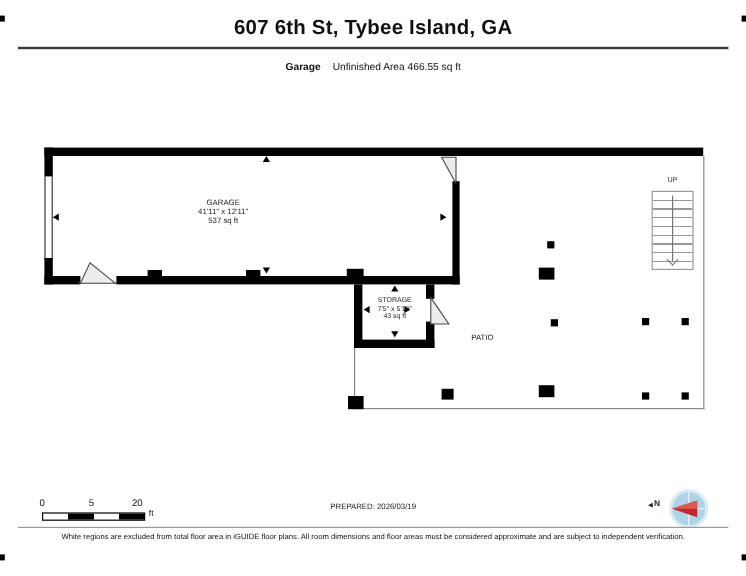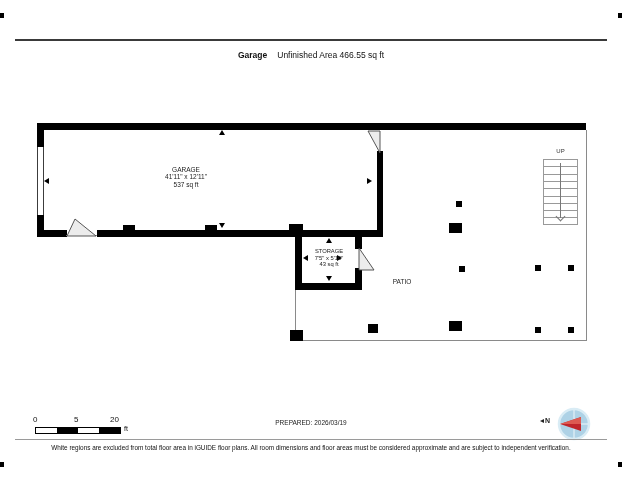--- a/index.html
+++ b/index.html
@@ -51,20 +51,21 @@
 </head>
 <body>
 
 <div id="screen">
 
   <div class="edge-mark" style="left:0;top:13px;width:4px;height:5px;"></div>
   <div class="edge-mark" style="left:618px;top:13px;width:4px;height:5px;"></div>
   <div class="edge-mark" style="left:0;top:462px;width:4px;height:5px;"></div>
   <div class="edge-mark" style="left:618px;top:462px;width:4px;height:5px;"></div>
 
+  <div id="page-title">607 6th St, Tybee Island, GA</div>
   <div id="title-rule"></div>
   <div id="floor-caption">
     <span class="fname">Garage</span>
     <span>Unfinished Area 466.55 sq ft</span>
   </div>
 
   <div class="wall" style="left:37px;top:123px;width:549px;height:7px;"></div>
   <div class="wall" style="left:37px;top:123px;width:7px;height:25px;"></div>
   <div class="win" style="left:37px;top:147px;width:7px;height:69px;"></div>
   <div class="wall" style="left:37px;top:215px;width:7px;height:22px;"></div>

